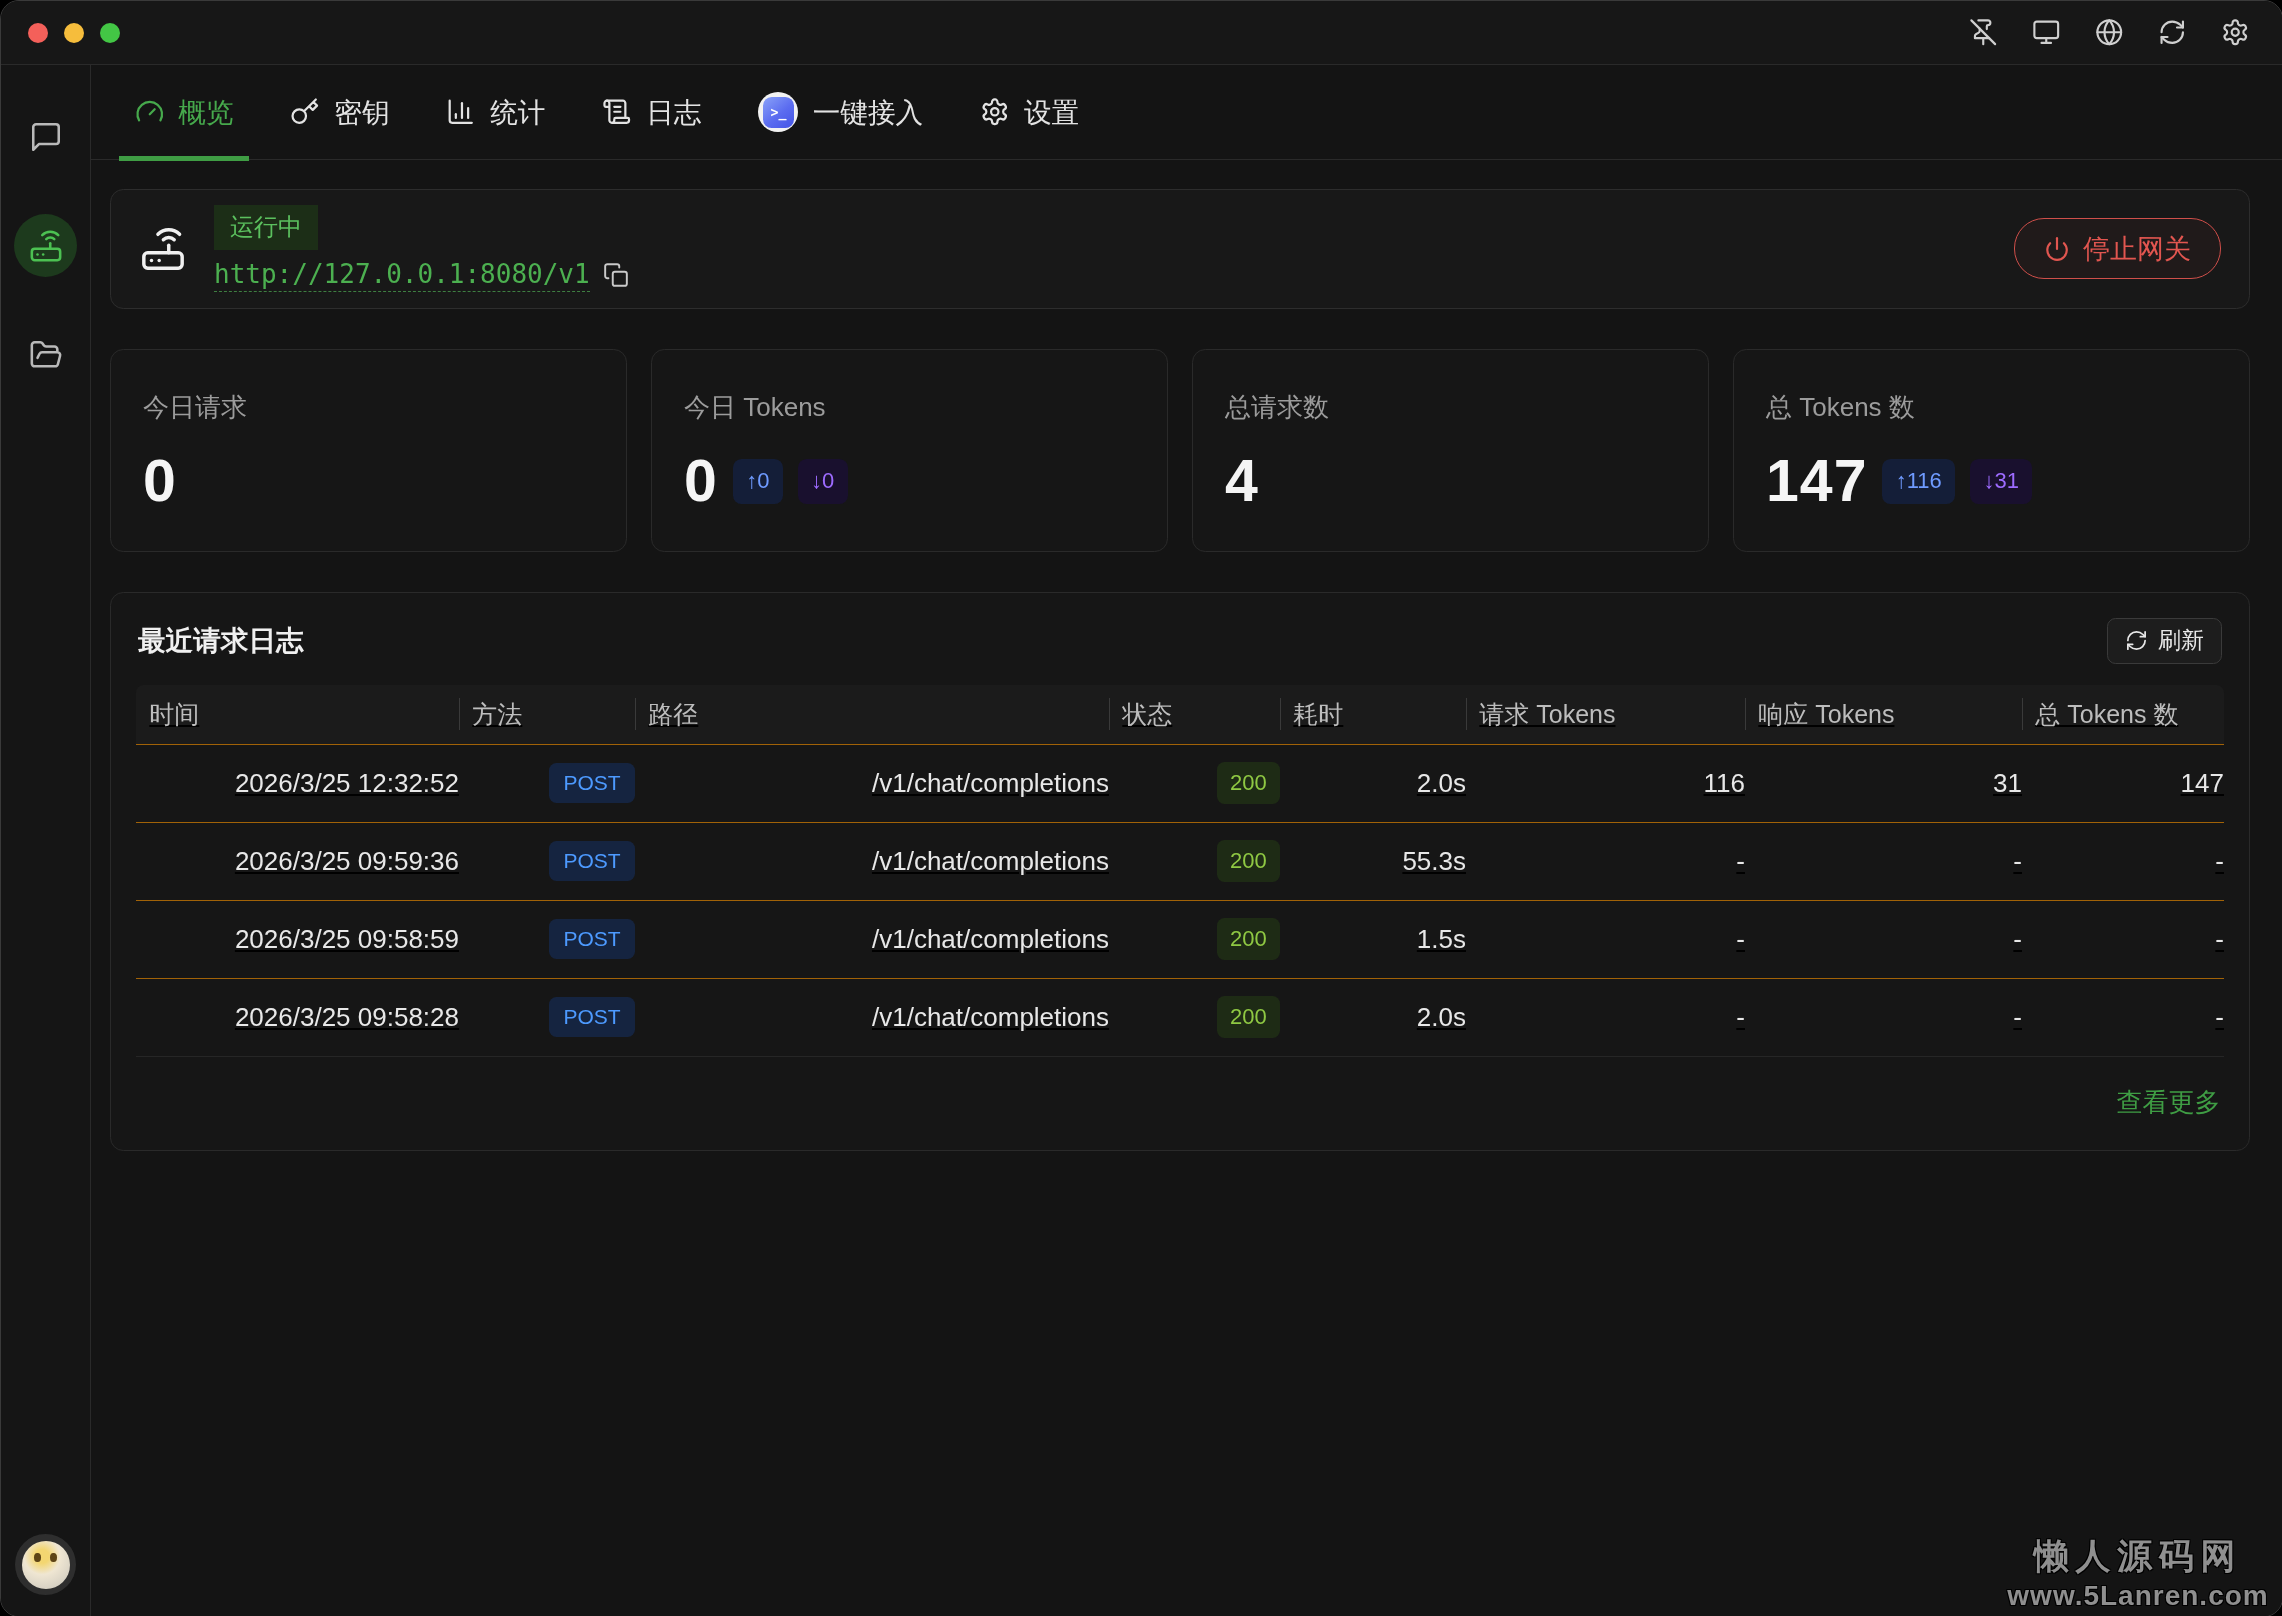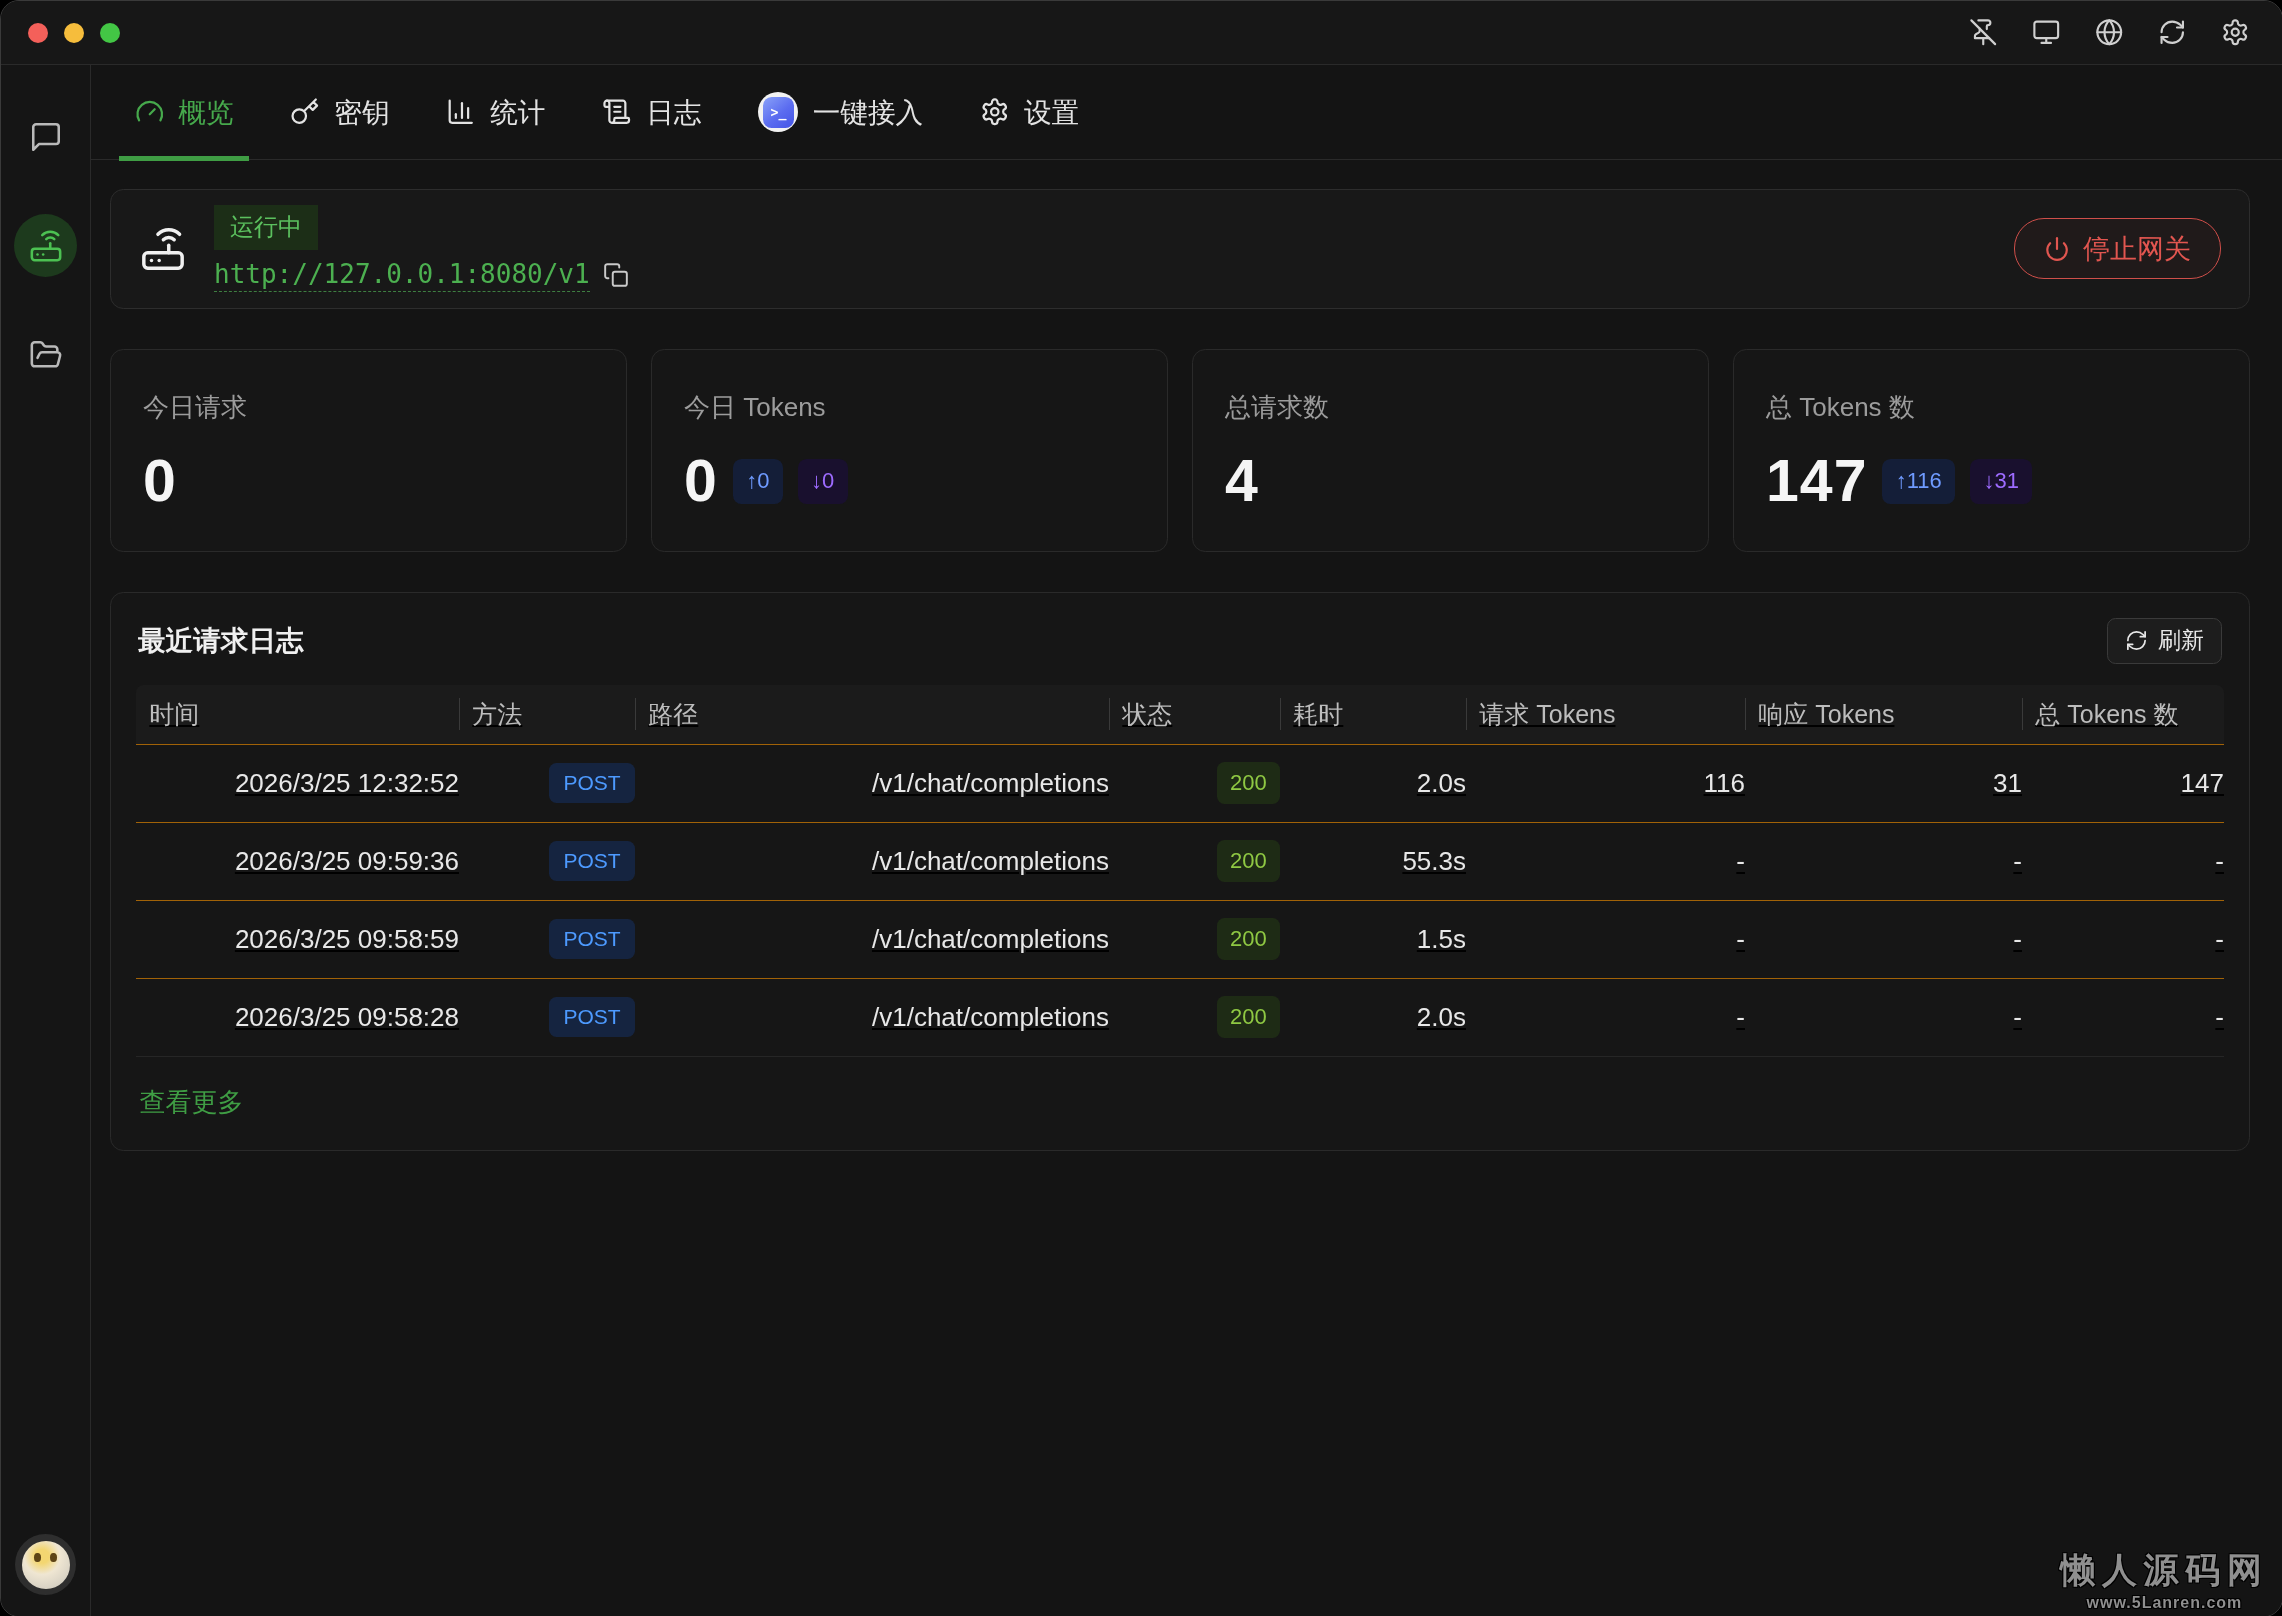--- a/index.html
+++ b/index.html
@@ -98,29 +98,29 @@
   .refresh-btn svg { width:23px; height:23px; }
   .table { margin:0 25px; border-bottom:1px solid #262626;text-decoration:underline; }
   .thead,.trow { display:grid; grid-template-columns:323px 176px 474px 171px 186px 279px 277px 1fr; align-items:center; }
   .thead { height:59px; background:#1b1b1b; border-radius:7.6px 7.6px 0 0; }
   .th { font-size:25px; color:#bdbdbd; padding-left:13.3px; position:relative; height:38px; line-height:38px; }
   .th + .th::before { content:""; position:absolute; left:0; top:2.9px; bottom:2.9px; width:1px; background:#3a3a3a; }
   .trow { height:78px; border-top:1px solid #a16207;text-align:right; }
   .td { font-size:26px; color:#e8e8e8; padding-left:13.3px; }
   .badge-post { display:inline-block; font-size:21px; color:#4d9aff; background:#152440; padding:7.6px 14.3px; border-radius:7.6px; }
   .badge-200 { display:inline-block; font-size:22px; color:#8fc843; background:#1e2b15; padding:7.6px 13.3px; border-radius:7.6px; }
-  .more-row { display:flex; padding:28.5px 28.5px 30px; }
+  .more-row { display:flex; justify-content:flex-end; padding:28.5px 28.5px 30px; }
   .more-link { color:#3f9d44; font-size:26px; text-decoration:none; }
   
   .watermark {
     position:absolute; right:13.3px; bottom:3.8px; text-align:center; color:#8f8f8f; font-weight:bold;
     text-shadow:1px 1px 0 #000, -1px -1px 0 #000, 1px -1px 0 #000, -1px 1px 0 #000;
   }
   .wm1 { font-size:35px; letter-spacing:6.7px; }
-  .wm2 { font-size:16px; letter-spacing:1px; }
+  .wm2 { font-size:28px; letter-spacing:1px; }
   svg { display:block; }
 </style>
 </head>
 <body>
 
 <div class="window">
 
   <div class="titlebar">
     <div class="lights">
       <span class="light close"></span>

